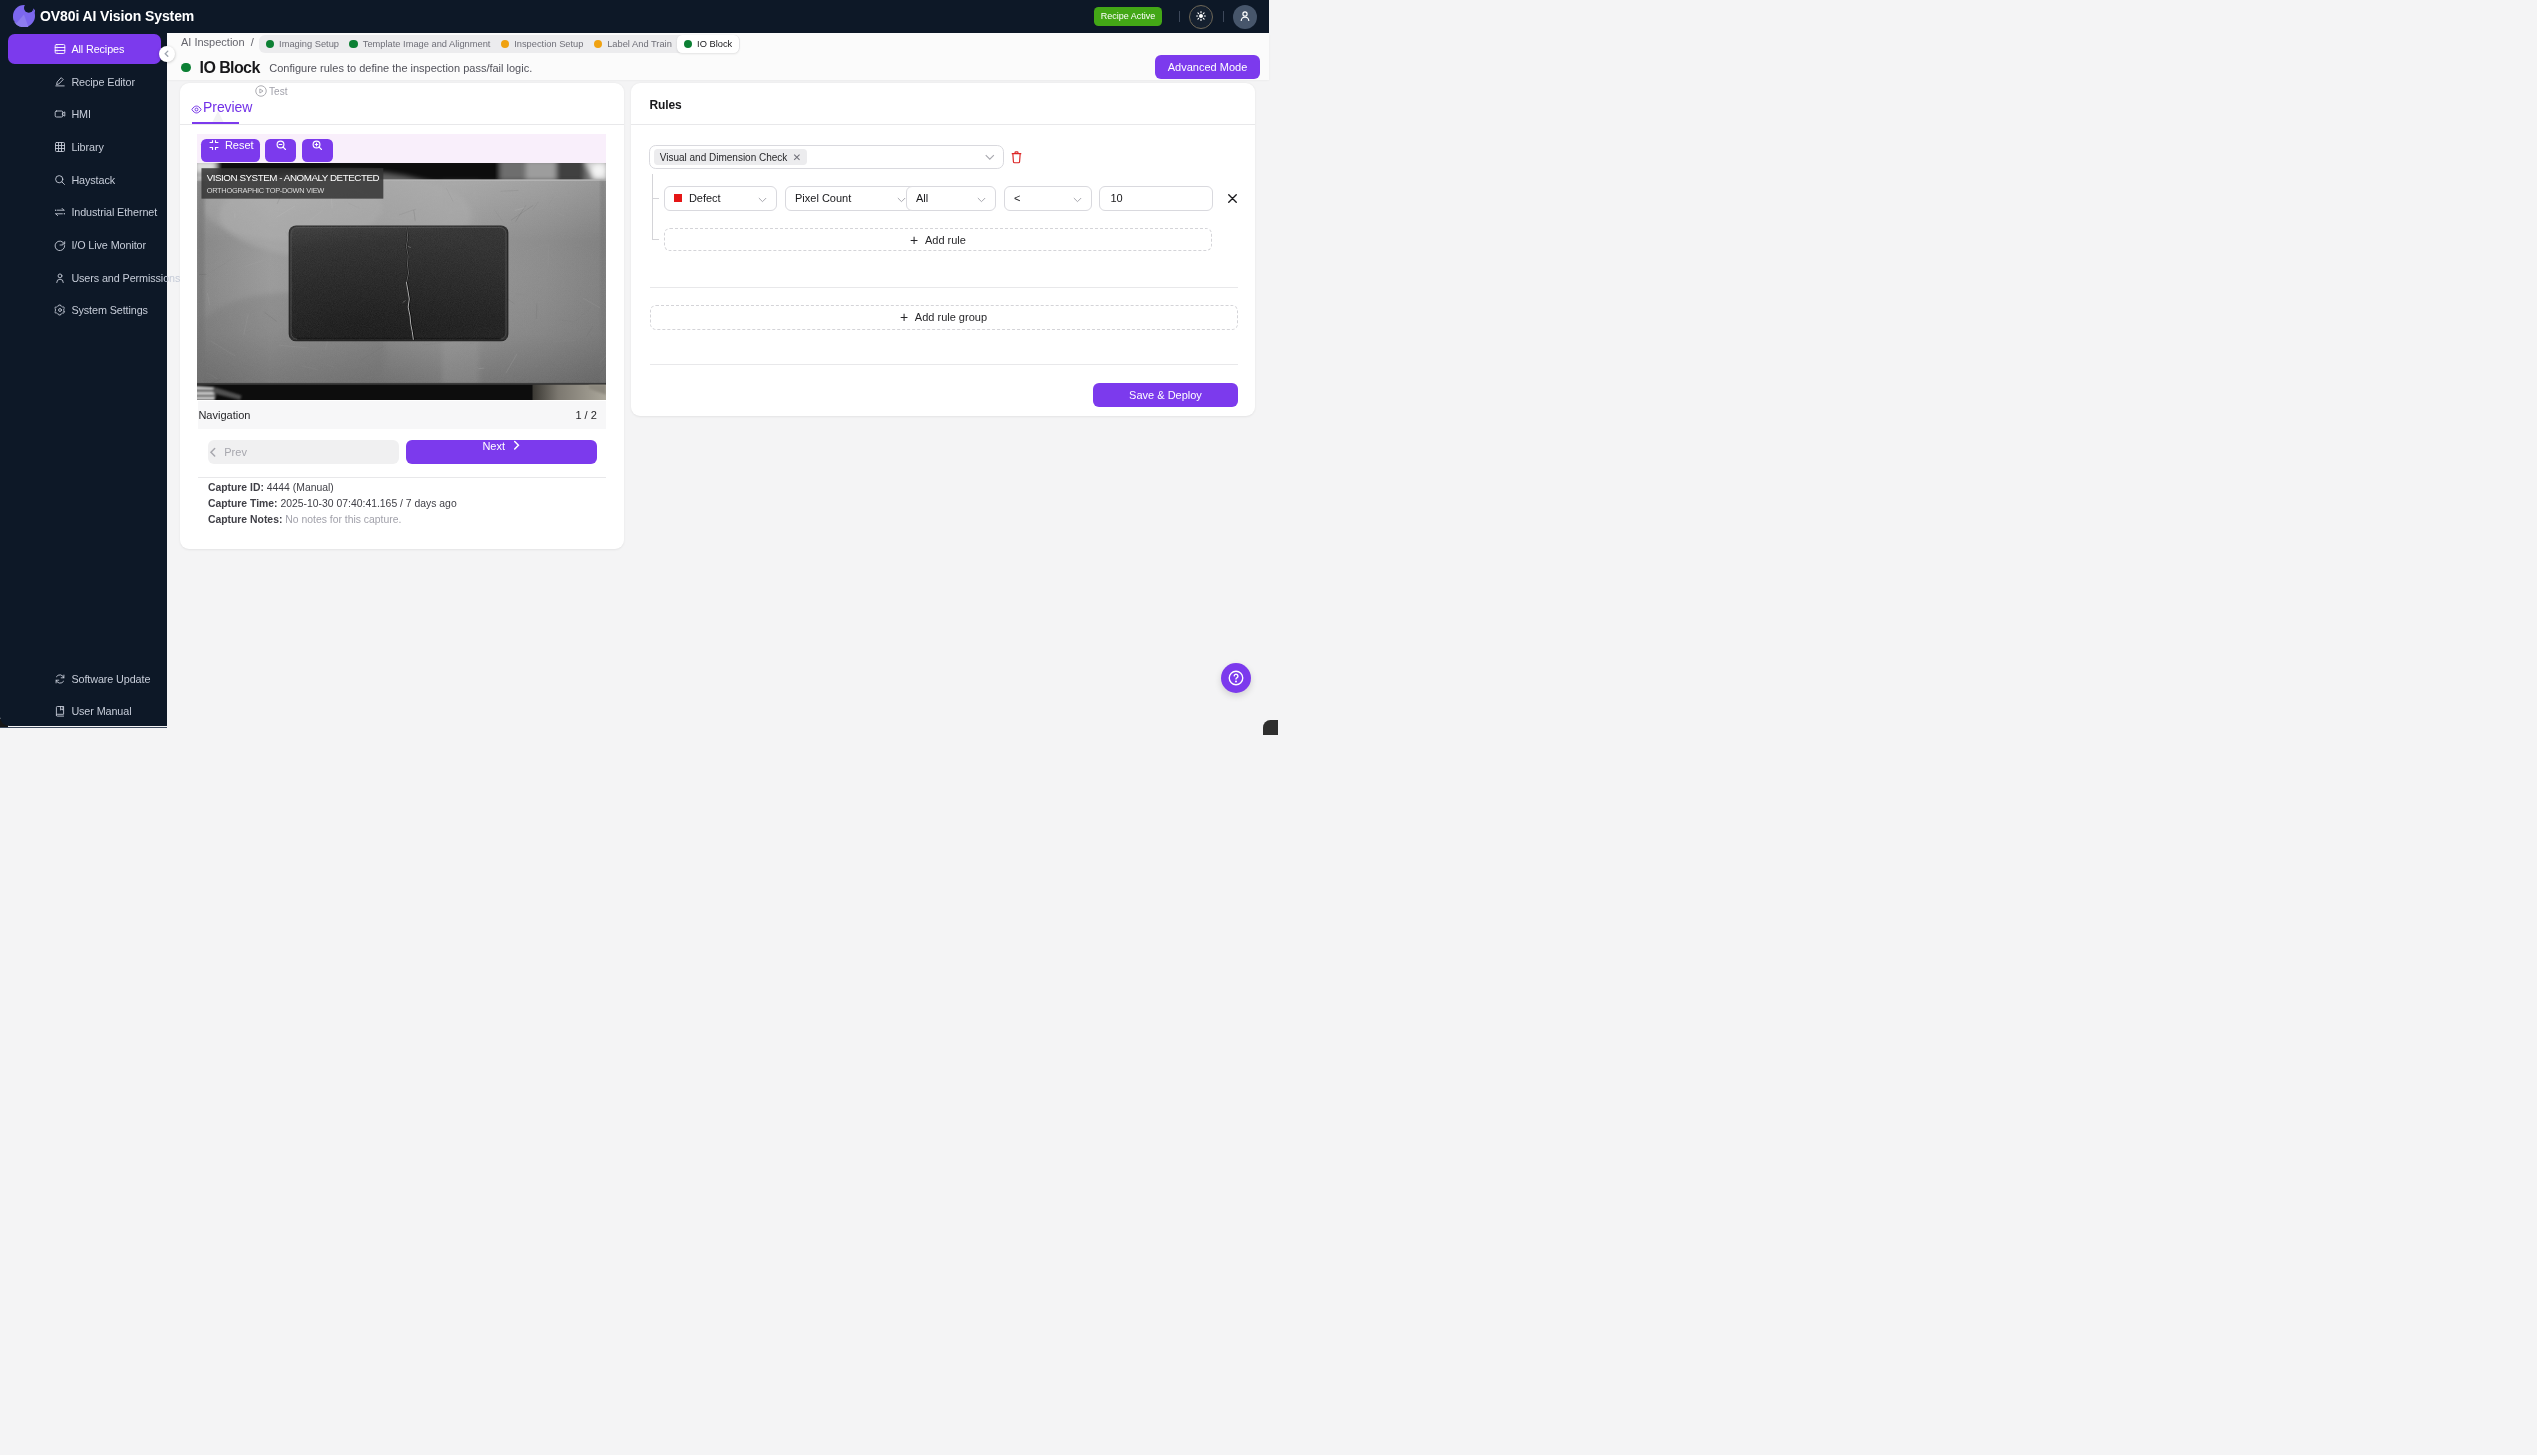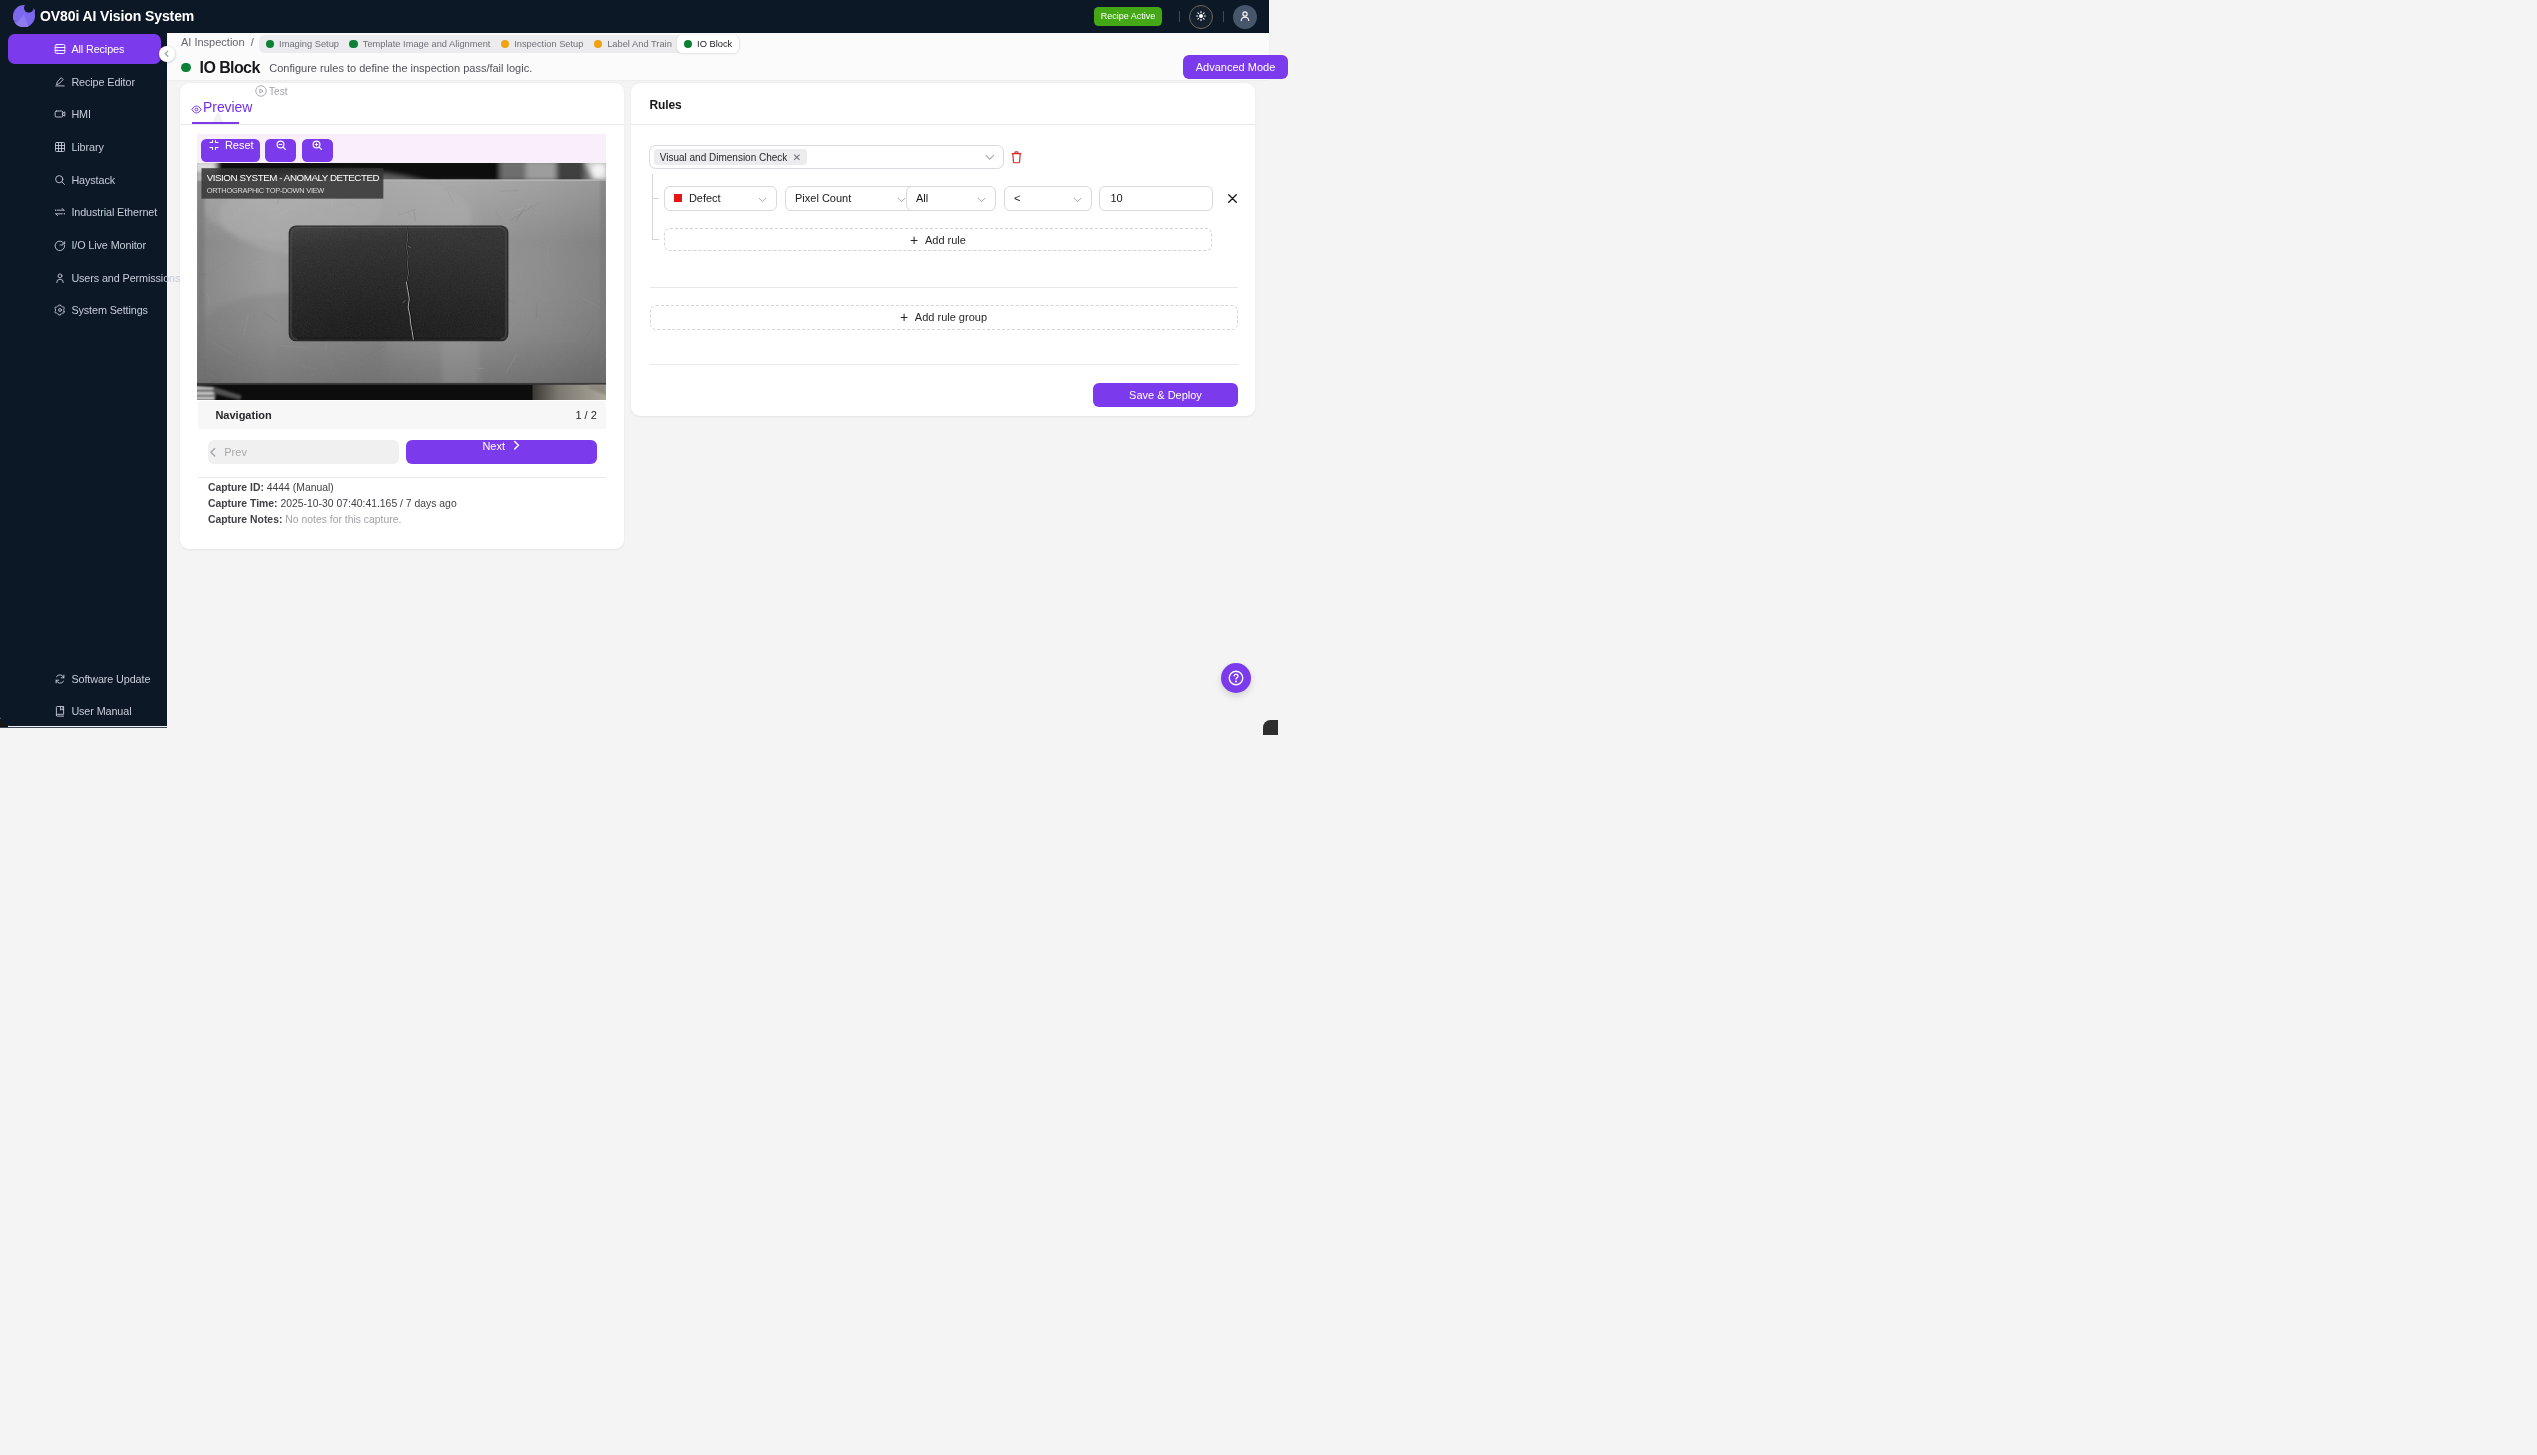--- a/index.html
+++ b/index.html
@@ -29,21 +29,21 @@
 #crumb { position:absolute; left:14px; top:3px; font-size:11px; color:#64646c; }
 #tabsbar { position:absolute; left:92px; top:1.5px; height:18.5px; background:#ececee; border-radius:6px; display:flex; align-items:center; padding:0 1.5px; }
 .tb { display:flex; align-items:center; font-size:9.3px; color:#6f6f78; padding:0 5.2px; height:18.5px; white-space:nowrap; }
 .tb .dot { width:8.2px; height:8.2px; border-radius:50%; margin-right:5.2px; }
 .tb.sel { background:#fff; color:#18181b; border-radius:5.2px; height:18px; box-shadow:0 0.7px 2.2px rgba(0,0,0,0.12); padding:0 6.7px; }
 .dg { background:#0c8034; } .do { background:#f0a211; }
 #pagehead { position:absolute; left:14px; top:25.6px; display:flex; align-items:center; }
 #pagehead .bigdot { width:9.6px; height:9.6px; border-radius:50%; background:#0c8034; margin-right:9px; }
 #pagehead h1 { font-size:16px; font-weight:bold; color:#18181b; letter-spacing:-0.6px; }
 #pagehead .desc { font-size:11px; color:#52525b; margin-left:9.6px; }
-#advmode { position:absolute; left:988px; top:22px; width:105px; height:24px; background:#7c3aed; border-radius:6px; color:#fff; font-size:11px; text-align:center; line-height:24px;margin-left:28px; }
+#advmode { position:absolute; left:988px; top:22px; width:105px; height:24px; background:#7c3aed; border-radius:6px; color:#fff; font-size:11px; text-align:center; line-height:24px; }
 
 
 .card { position:absolute; background:#fff; border-radius:9px; box-shadow:0 0.7px 2.2px rgba(0,0,0,0.07); }
 #cardL { left:13.4px; top:50px; width:444px; height:466px; }
 #cardR { left:464px; top:50px; width:624px; height:333px; }
 .cardhr { position:absolute; left:0; width:100%; height:0.7px; background:#e8e8ea; top:41px; }
 
 
 #tabPrev { position:absolute; left:11px; top:15.6px; display:flex; align-items:flex-end; color:#7231e8; font-size:14px; letter-spacing:-0.1px; }
 #tabTest { position:absolute; left:74px; top:1px; display:flex; align-items:center; color:#a1a1aa; font-size:10px; }
@@ -53,21 +53,21 @@
 
 #pv { position:absolute; left:16.3px; top:51px; width:409px; height:266px; background:#f9effb; }
 #pvtools { position:absolute; left:4.5px; top:4.5px; display:flex; gap:5.2px; }
 .pbtn { height:23px; background:#7c3aed; border-radius:5.2px; color:#fff; font-size:11px; display:flex; align-items:flex-start; justify-content:center; }
 #breset { width:59px; gap:5.2px; }
 .pzoom { width:31px; }
 #photo { position:absolute; left:0px; top:29px; width:409px; height:237px; }
 
 
 #navbar { position:absolute; left:18px; top:318px; width:408px; height:28px; background:#f7f7f8; display:flex; align-items:center; }
-#navbar .t { font-size:11px; font-weight:bold; color:#27272a; margin-left:17px;text-align:right; }
+#navbar .t { font-size:11px; font-weight:normal; color:#27272a; margin-left:0;text-align:right; }
 #navbar .pg { position:absolute; right:9.6px; font-size:11px; color:#27272a; }
 #bprev { position:absolute; left:27.5px; top:357px; width:191px; height:24px; background:#f0f0f1; border-radius:6px; color:#a7a7ae; font-size:11px; display:flex; align-items:center; justify-content:flex-start; gap:6px; }
 #bnext { position:absolute; left:226px; top:357px; width:191px; height:24px; background:#7c3aed; border-radius:6px; color:#fff; font-size:11px; display:flex; justify-content:center; gap:6px; }
 #capdiv { position:absolute; left:18px; top:394px; width:408px; height:0.7px; background:#e8e8ea; }
 .capline { position:absolute; left:27.5px; font-size:10.4px; color:#3f3f46; }
 .capline b { font-weight:bold; }
 .capline .muted { color:#a1a1aa; }
 
 
 #rulesTitle { position:absolute; left:18.5px; top:15px; font-size:12px; font-weight:bold; color:#18181b; letter-spacing:-0.1px; }

